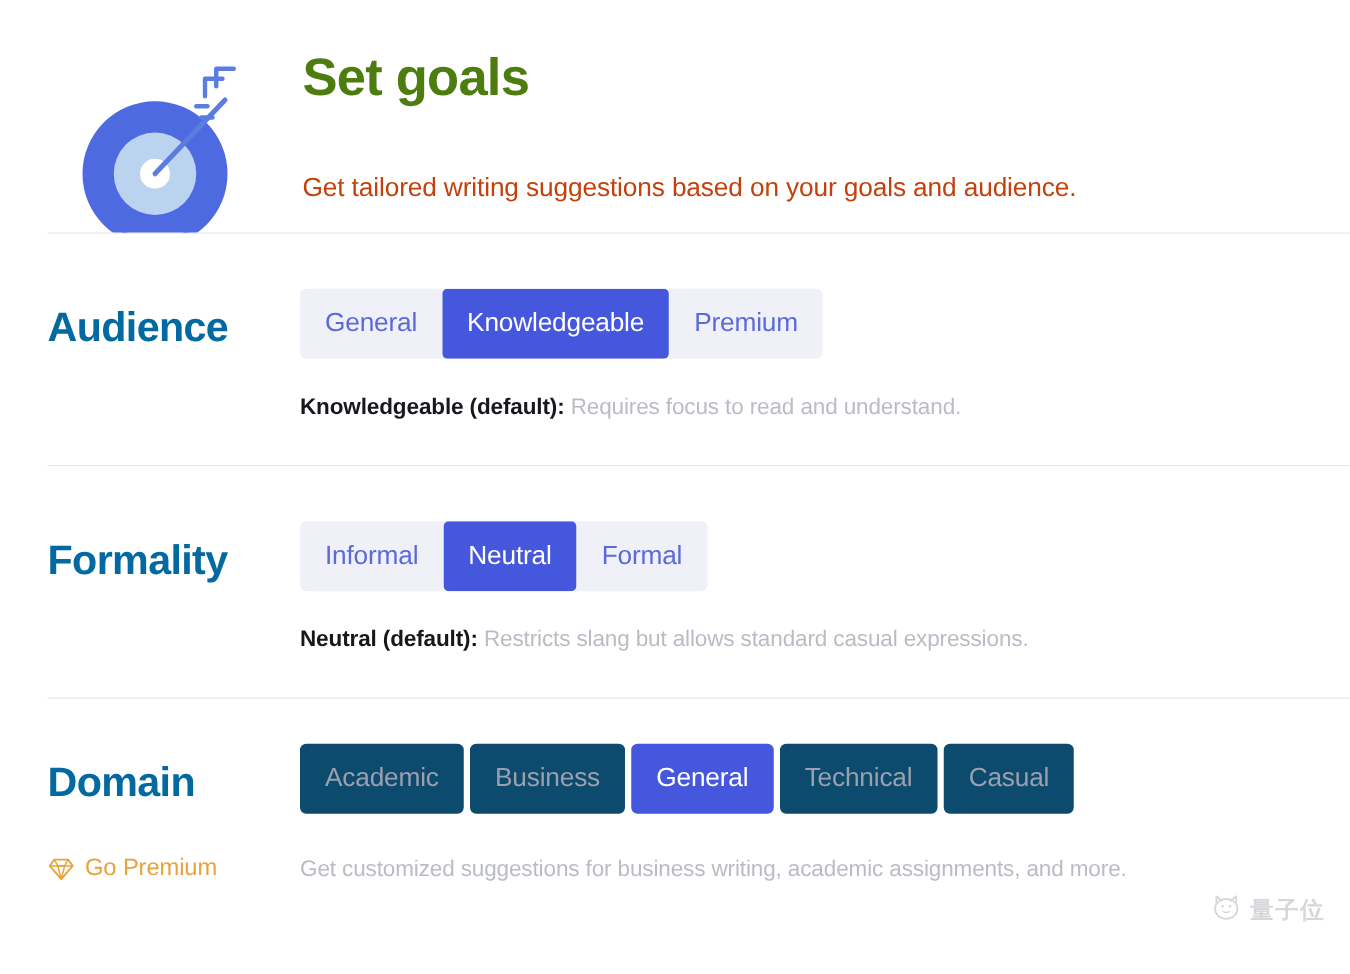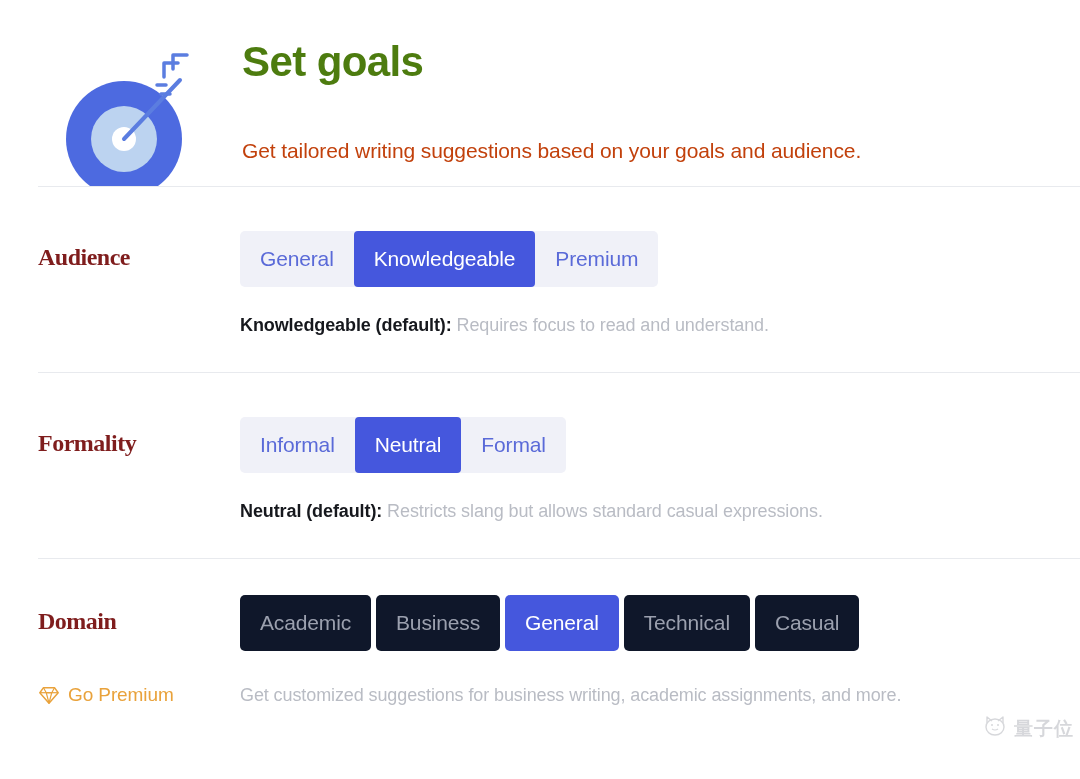--- a/index.html
+++ b/index.html
@@ -63,27 +63,26 @@
     display: flex;
     align-items: flex-start;
     padding: 0 0 0 38px;
     box-sizing: border-box;
   }
   .row-audience   { height: 185px; padding-top: 44px; }
   .row-formality  { height: 185px; padding-top: 44px; }
 
   .row-label {
     flex: 0 0 202px;
-    font-size: 24px;
+    font-size: 33px;
     font-weight: bold;
     letter-spacing: -0.5px;
-    color: #7f1d1d;
+    color: #0369a1;
     line-height: 1;
     padding-top: 14px;
-    font-family: Liberation Serif, serif;
   }
   .row-body { flex: 1 1 auto; }
 
   
   .seg {
     display: inline-flex;
     background: #f0f1f8;
     border-radius: 5px;
     overflow: hidden;
   }
@@ -105,21 +104,21 @@
     border-radius: 4px;
   }
 
   
   .seg-gapped {
     display: inline-flex;
     gap: 5px;
     background: transparent;
   }
   .seg-gapped .seg-btn {
-    background: #0f172a;
+    background: #0c4a6e;
     color: #9ba0ae;
     border-radius: 5px;
   }
   .seg-gapped .seg-btn.selected {
     background: #4557dd;
     color: #ffffff;
   }
 
   
   .hint {
@@ -155,24 +154,24 @@
   .gem-icon { display: block; }
   .premium-hint {
     font-size: 18px;
     color: #b9bcc4;
     letter-spacing: -0.1px;
   }
 
   
   .watermark {
     position: absolute;
-    right: 6px;
+    right: 20px;
     top: 715px;
     display: flex;
-    align-items: flex-end;
+    align-items: flex-start;
     gap: 5px;
     opacity: 0.35;
     pointer-events: none;
     color: #8d9099;
     font-size: 19px;
   }
   .watermark-text {
     font-family: "DejaVu Sans", sans-serif;
     font-weight: bold;
     letter-spacing: 1px;

